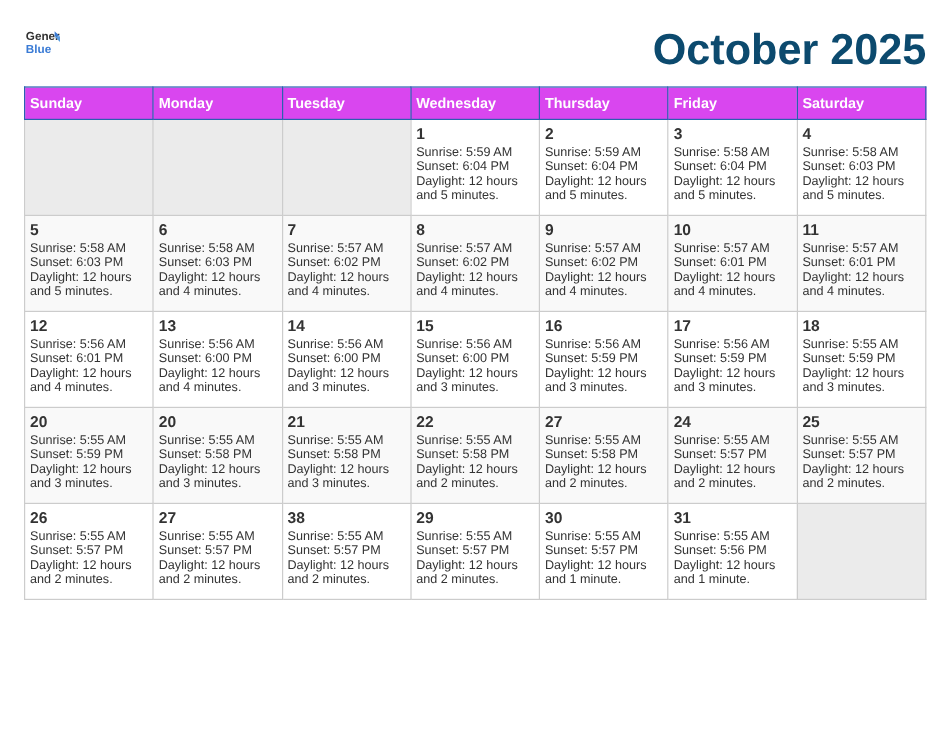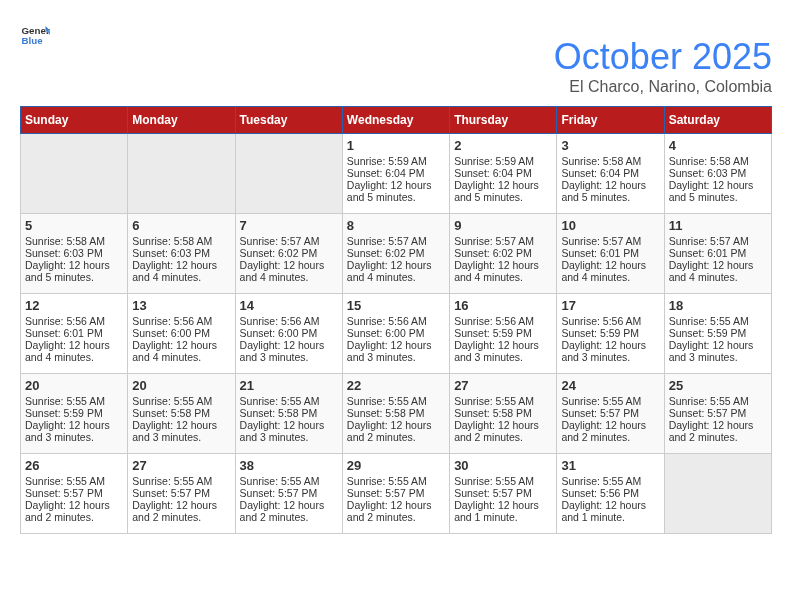--- a/index.html
+++ b/index.html
@@ -23,36 +23,35 @@
     }
     .logo-icon {
       width: 30px;
       height: 30px;
     }
     .title-block {
       text-align: right;
     }
     .title-block h1 {
       font-size: 36px;
-      font-weight: normal;
-      color: #3b82f6;
-      margin-top: 16px;
+      font-weight: bold;
+      color: #0c4a6e;
     }
     .title-block h2 {
       font-size: 16px;
       color: #555;
       font-weight: normal;
     }
     table {
       width: 100%;
       border-collapse: collapse;
       font-size: 11px;
     }
     thead tr {
-      background-color: #b91c1c;
+      background-color: #d946ef;
       color: white;
     }
     thead th {
       padding: 6px 4px;
       text-align: left;
       font-size: 12px;
       font-weight: bold;
       border: 1px solid #2a60b0;
     }
     tbody td {
@@ -90,21 +89,20 @@
   <div class="logo">
     <svg class="logo-icon" viewBox="0 0 40 40" xmlns="http://www.w3.org/2000/svg">
       <text x="2" y="18" font-size="13" font-weight="bold" fill="#333" font-family="Arial">General</text>
       <text x="2" y="32" font-size="13" font-weight="bold" fill="#3a7bd5" font-family="Arial">Blue</text>
       <polygon points="34,8 40,14 34,14" fill="#3a7bd5"></polygon>
       <polygon points="34,14 40,14 40,20" fill="#5a9be0"></polygon>
     </svg>
   </div>
   <div class="title-block">
     <h1>October 2025</h1>
-    <h2>El Charco, Narino, Colombia</h2>
   </div>
 </div>
 
 <table>
   <thead>
     <tr>
     <th>Sunday</th>
         <th>Monday</th>
         <th>Tuesday</th>
         <th>Wednesday</th>

